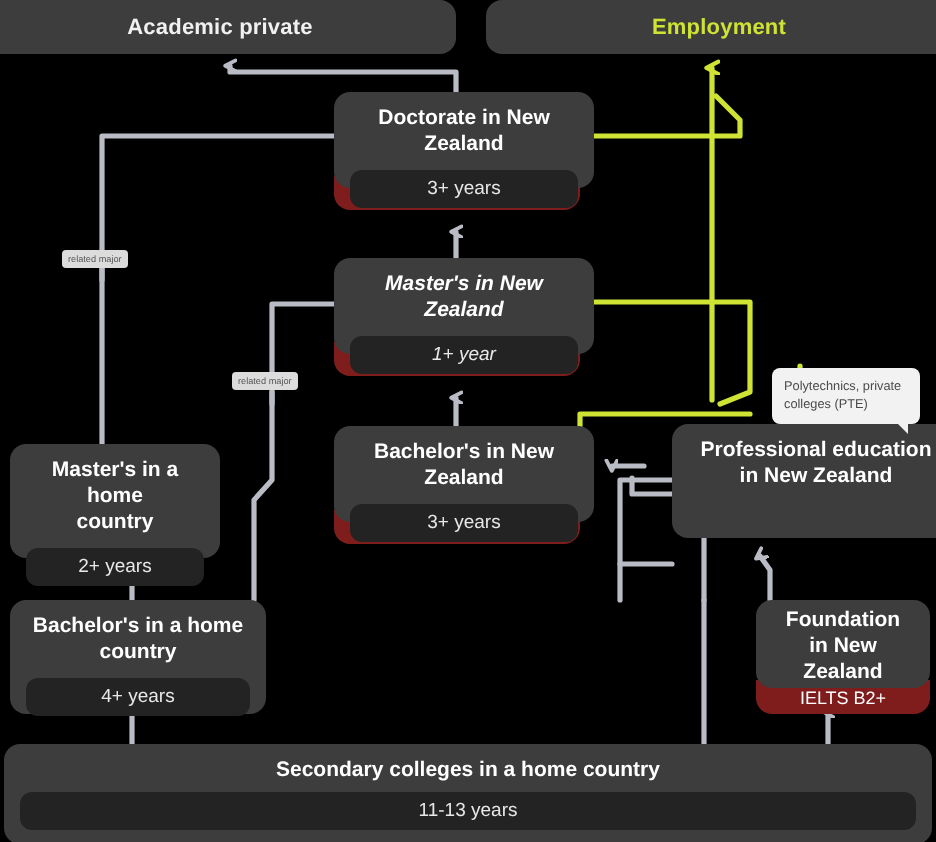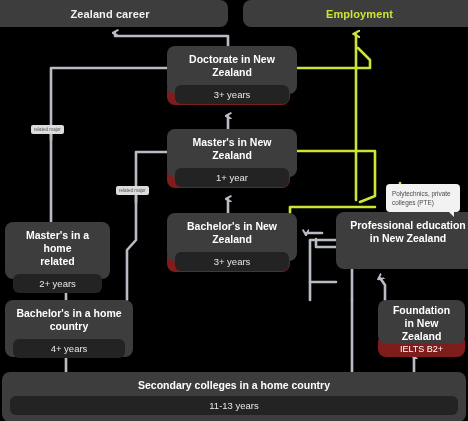--- a/index.html
+++ b/index.html
@@ -195,53 +195,53 @@
 
       <path d="M297,151 L375,151 L375,196 L360,202"></path>
 
       <path d="M290,213 L290,207 L375,207"></path>
 
       <path d="M400,212 L400,183"></path>
     </g>
   </svg>
 
   <div class="header-bar academic">
-    <span>Zealand career</span>
+    <span>Academic private</span>
   </div>
   <div class="header-bar employment">
     <span>Employment</span>
   </div>
 
   <div class="req" style="left:167px; top:88px; width:123px;">
     <span>IELTS C1+ • TOEFL C1+</span>
   </div>
   <div class="node" style="left:167px; top:46px; width:130px; height:48px;">
     <div class="title">Doctorate in New Zealand</div>
     <div class="duration">3+ years</div>
   </div>
 
   <div class="req" style="left:167px; top:171px; width:123px;">
     <span>IELTS C1+ • TOEFL C1+</span>
   </div>
-  <div class="node" style="left:167px; top:129px; width:130px; height:48px;">
+  <div class="node" style="left:167px; top:129px; width:130px; height:48px;font-style:italic;">
     <div class="title">Master's in New Zealand</div>
     <div class="duration">1+ year</div>
   </div>
 
   <div class="req" style="left:167px; top:255px; width:123px;">
     <span>IELTS B2+ • TOEFL B2+</span>
   </div>
   <div class="node" style="left:167px; top:213px; width:130px; height:48px;">
     <div class="title">Bachelor's in New Zealand</div>
     <div class="duration">3+ years</div>
   </div>
 
   <div class="node" style="left:5px; top:222px; width:105px; height:57px;">
     <div class="title">Master's in a home
-related</div>
+country</div>
     <div class="duration">2+ years</div>
   </div>
 
   <div class="node" style="left:5px; top:300px; width:128px; height:57px;">
     <div class="title">Bachelor's in a home
 country</div>
     <div class="duration">4+ years</div>
   </div>
 
   <div class="node" style="left:336px; top:212px; width:144px; height:57px;">

